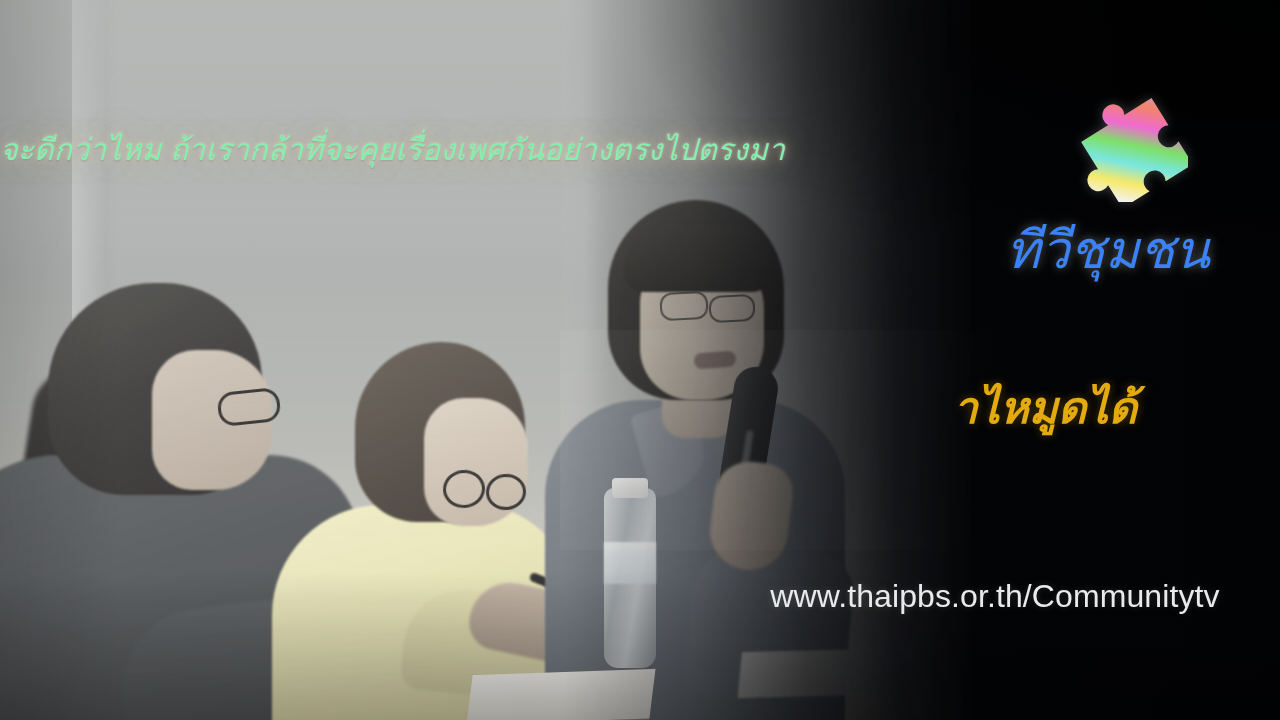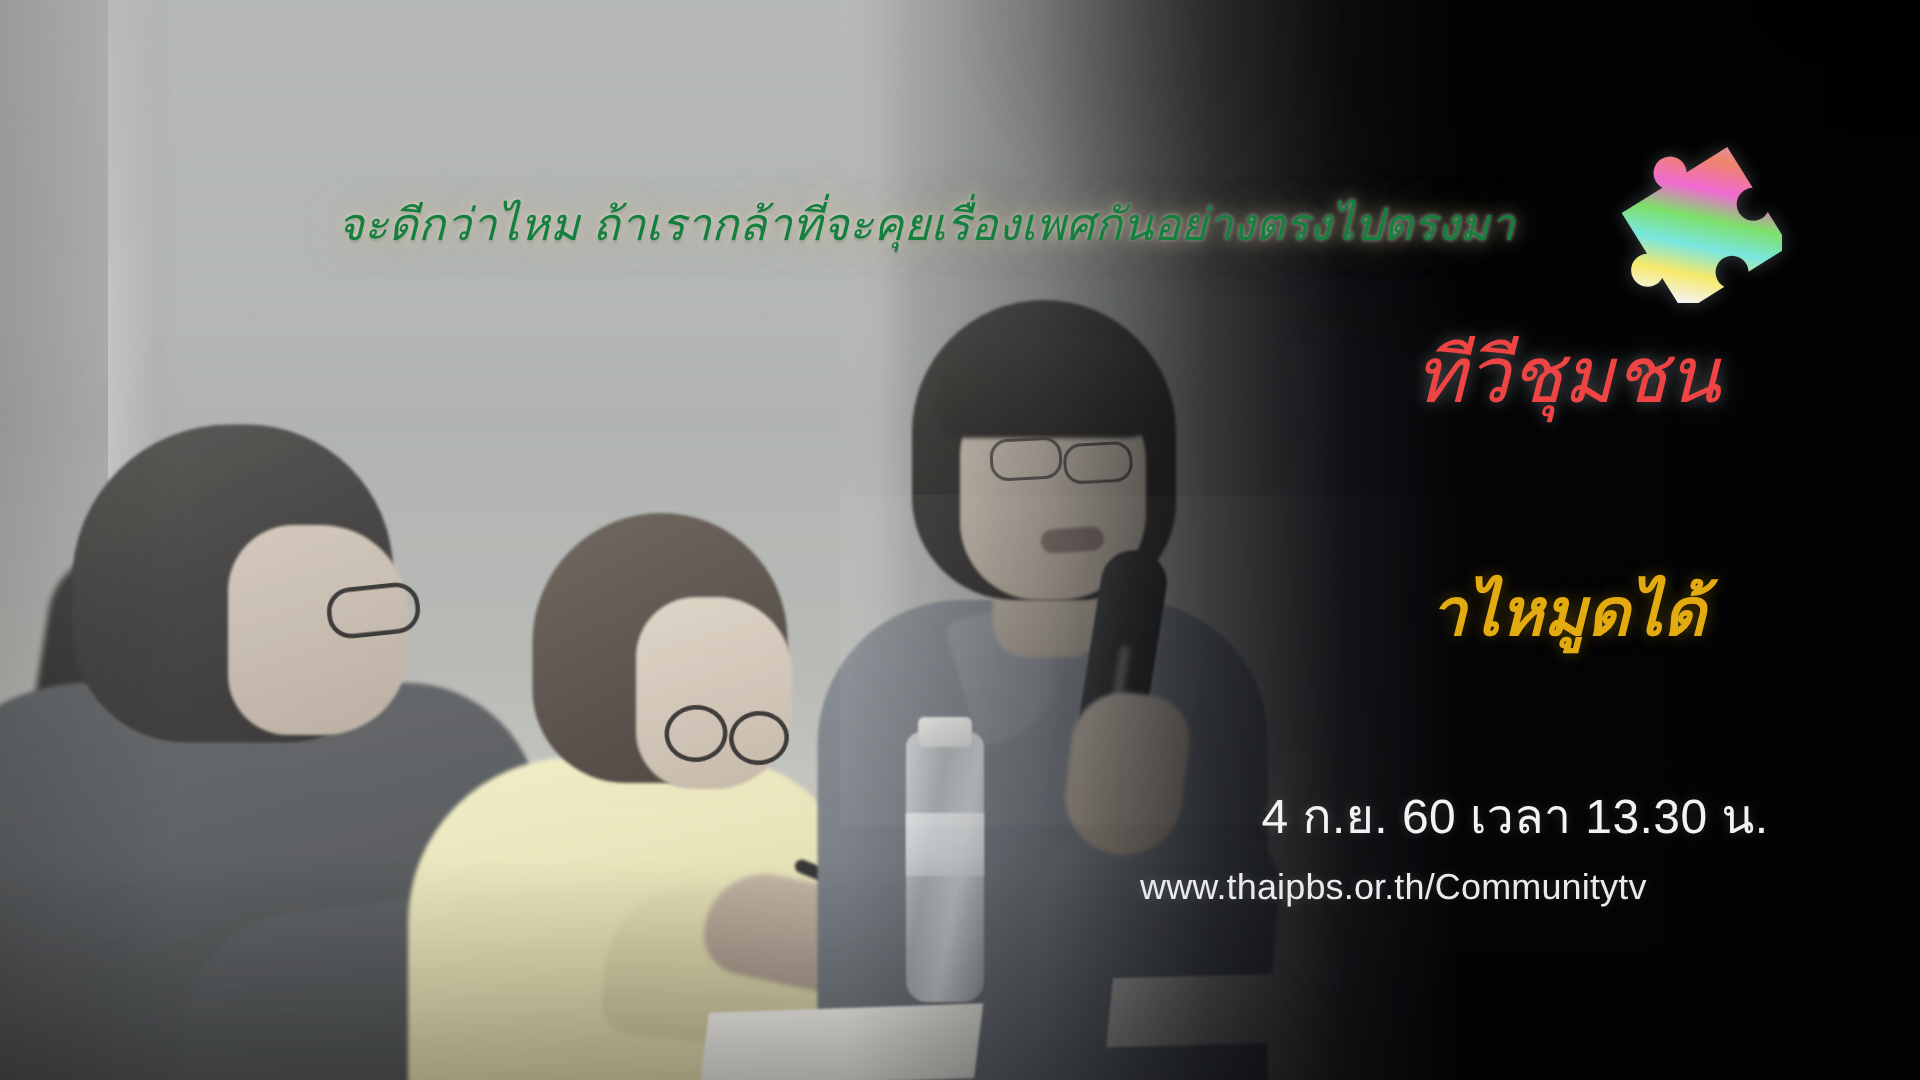--- a/index.html
+++ b/index.html
@@ -300,42 +300,42 @@
   }
   .sheen {
     position:absolute; left:560px; top:330px; width:720px; height:220px;
     background:linear-gradient(100deg,rgba(255,255,255,.045),rgba(255,255,255,0) 60%);
     pointer-events:none;
   }
 
   
   .headline {
     position:absolute; left:0; top:126px; width:1010px;
-    text-align:right;
+    text-align:left;
     font-size:30px; font-style:italic; font-weight:400;
-    color:#15803d; letter-spacing:.2px; white-space:nowrap;
+    color:#86efac; letter-spacing:.2px; white-space:nowrap;
     text-shadow:
       0 0 3px rgba(255,255,255,.55),
       0 0 12px rgba(214,196,160,.75),
       0 0 26px rgba(180,160,120,.55),
       0 1px 2px rgba(0,0,0,.35);
   }
 
   
   .logo-mark {
     position:absolute; left:1062px; top:98px; width:126px; height:104px;
   }
   .logo-mark svg { width:126px; height:104px; display:block;
     filter:drop-shadow(0 0 6px rgba(255,255,255,.22)); }
 
   .brand {
     position:absolute; left:880px; top:208px; width:330px;
-    text-align:center;
+    text-align:right;
     font-size:52px; font-style:italic; font-weight:400;
-    color:#ef4444; letter-spacing:0px; white-space:nowrap;
+    color:#3b82f6; letter-spacing:0px; white-space:nowrap;
     text-shadow:0 0 10px rgba(255,255,255,.30), 0 0 24px rgba(255,255,255,.14);
   }
 
   .tagline {
     position:absolute; left:880px; top:372px; width:330px;
     text-align:center;
     font-size:44px; font-style:italic; font-weight:700;
     color:#e4ab10; letter-spacing:0px; white-space:nowrap;
     text-shadow:0 0 10px rgba(228,171,16,.35), 0 1px 2px rgba(0,0,0,.5);
   }
@@ -343,22 +343,22 @@
   .datetime {
     position:absolute; left:790px; top:518px; width:440px;
     text-align:center;
     font-size:32px; font-weight:400;
     color:#f2f3f4; letter-spacing:.3px; white-space:nowrap;
     text-shadow:0 0 8px rgba(255,255,255,.18);
   }
 
   .weburl {
     position:absolute; left:760px; top:578px; width:470px;
-    text-align:left;
-    font-size:24px; font-weight:300;
+    text-align:center;
+    font-size:32px; font-weight:300;
     color:#e9eaec; letter-spacing:.1px; white-space:nowrap;
     text-shadow:0 0 7px rgba(255,255,255,.16);
   }
 </style>
 </head>
 <body>
 
 <div id="stage">
 
   <div class="photo">
@@ -454,17 +454,16 @@
           a11,11 0 1 1 0,-19
           Z"></path>
       </g>
     </svg>
   </div>
 
   <div class="brand">ทีวีชุมชน</div>
 
   <div class="tagline">าไหมูดได้</div>
 
-  <div class="datetime">4 ก.ย. 60 เวลา 13.30 น.</div>
 
   <div class="weburl">www.thaipbs.or.th/Communitytv</div>
 
 </div>
 
 </body></html>

